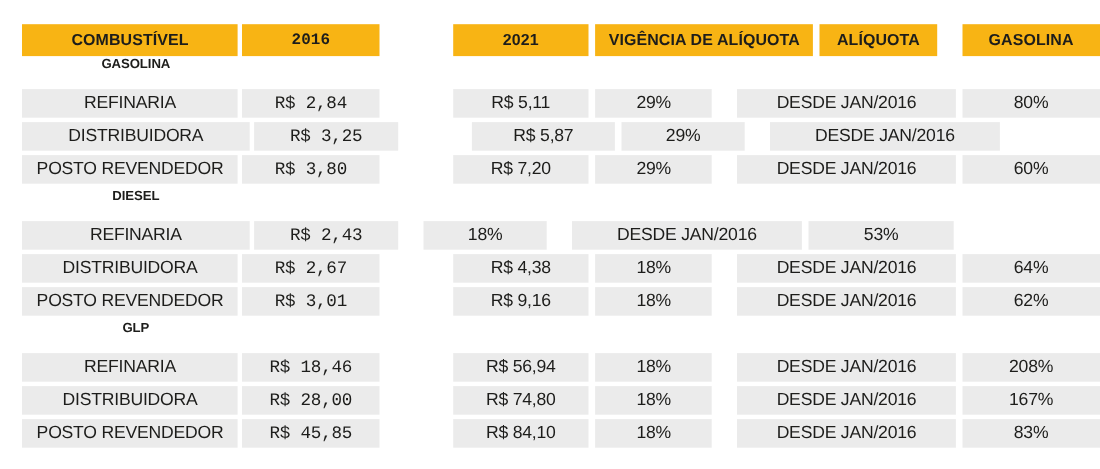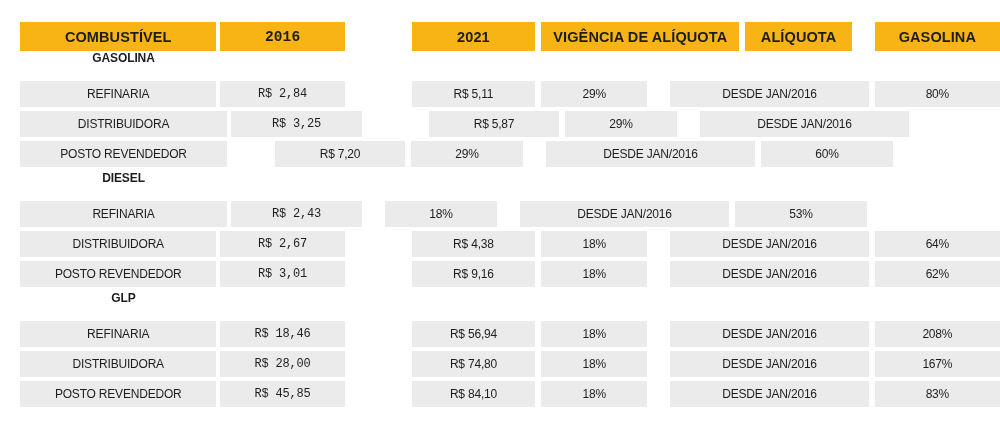--- a/index.html
+++ b/index.html
@@ -48,21 +48,21 @@
     width: 207px;
     text-align: center;
     font-weight: 700;
     font-size: 12px;
     letter-spacing: -0.1px;
   }
   .data-row { margin-bottom: 4px; }
   .data-row .cell {
     background: var(--cell-bg, #ebebeb);
     height: 26px;
-    font-size: 12px;
+    font-size: 16px;
     letter-spacing: -0.2px;
   }
 </style>
 </head>
 <body style="background: rgb(255, 255, 255);">
 
 <div class="table">
 
   <div class="row header-row">
     <div class="cell c0">COMBUSTÍVEL</div>
@@ -87,20 +87,21 @@
     </div>
     <div class="row data-row">
       <div class="cell c0">DISTRIBUIDORA</div>
       <div class="cell c1">R$ 3,25</div>
       <div class="cell c2">R$ 5,87</div>
       <div class="cell c3">29%</div>
       <div class="cell c4">DESDE JAN/2016</div>
     </div>
     <div class="row data-row">
       <div class="cell c0">POSTO REVENDEDOR</div>
+      <div class="cell c1">R$ 3,80</div>
       <div class="cell c2">R$ 7,20</div>
       <div class="cell c3">29%</div>
       <div class="cell c4">DESDE JAN/2016</div>
       <div class="cell c5">60%</div>
     </div>
   </div>
 
   <div>
     <div class="section-label-row">
       <div class="section-label">DIESEL</div>

